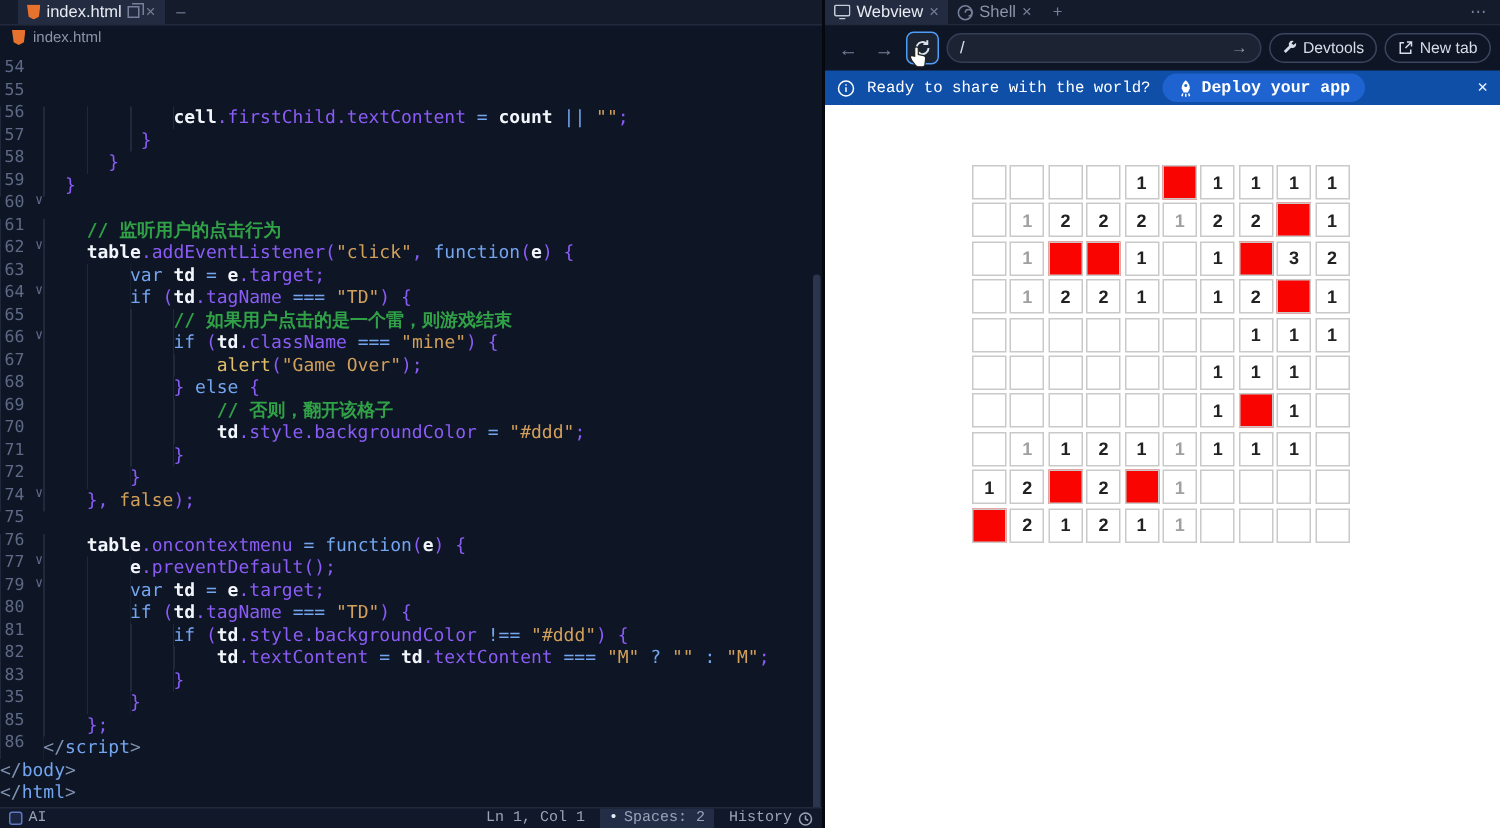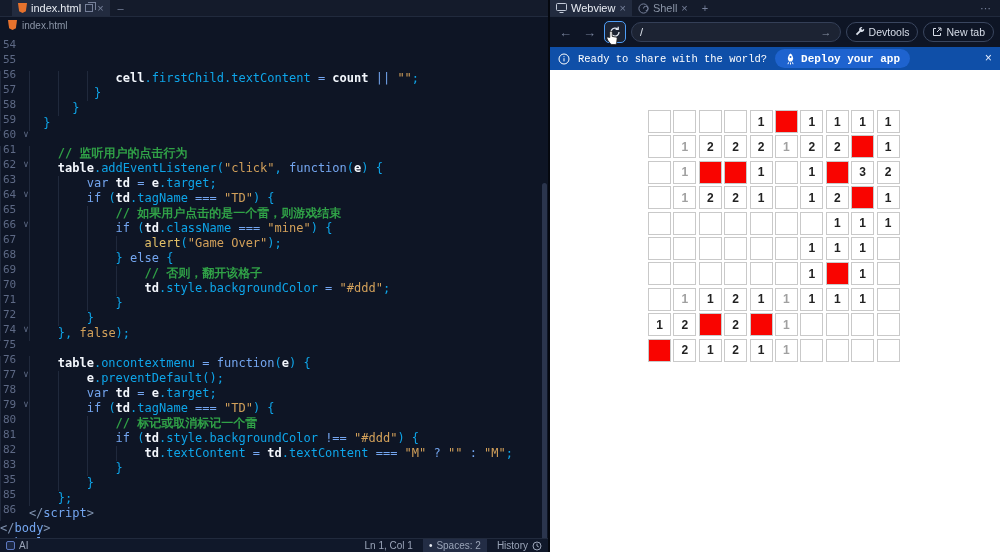--- a/index.html
+++ b/index.html
@@ -28,28 +28,28 @@
 
   .code { flex:1; position:relative; padding-top:4px; overflow:hidden; cursor:text;
     font-family:"DejaVu Sans Mono", monospace; font-size:12px; }
   .code-line { display:flex; height:15px; line-height:15px; white-space:pre;flex-direction:column; }
   .gutter { width:34px; flex:0 0 34px; display:flex; color:#5d6985; font-size:11px; }
   .ln-num { width:20px; padding-left:3px; }
   .fold { width:12px; color:#5d6985; font-size:9px; text-align:center; cursor:pointer; }
   .line-text { white-space:pre; }
   .indent { display:inline-block; height:15px; vertical-align:top;
     background:repeating-linear-gradient(to right, rgba(125,145,180,.16) 0 1px, transparent 1px 4ch); }
-  .tok-p { color:#0ea5e9; } .tok-k { color:#74a6f0; } .tok-o { color:#74a6f0; }
+  .tok-p { color:#8b5cf6; } .tok-k { color:#74a6f0; } .tok-o { color:#74a6f0; }
   .tok-s { color:#d2a05a; } .tok-c { color:#30a147;font-weight:bold; } .tok-v { color:#f2f6fc; font-weight:bold; }
   .tok-f { color:#e3c068; } .tok-t { color:#74a6f0; } .tok-tb { color:#8093b0; }
   .scroll-thumb { position:absolute; right:1px; top:150px; width:5px; height:380px;
     background:#2b354d; border-radius:3px; cursor:pointer; }
 
   .statusbar { height:14px; flex:0 0 14px; background:#10182a; border-top:1px solid #212a3d;
-    display:flex; align-items:center; font-size:10px; color:#9aa4b8; padding:0 6px; gap:6px; }
+    display:flex; align-items:center; font-size:10px; color:#9aa4b8; padding:0 6px; gap:6px;font-family:Liberation Mono, monospace; }
   .statusbar .right { margin-left:auto; display:flex; align-items:center; gap:10px; }
   .spaces-pill { background:#232d45; padding:0 6px; height:14px; display:flex; align-items:center; gap:4px; }
   .spaces-pill .dot { color:#e8ecf3; }
   .sb-item { display:flex; align-items:center; gap:4px; cursor:pointer; }
   .ai-box { width:9px; height:9px; border:1px solid #5d78c0; border-radius:2px; background:#1b2742; }
 
   
   .webview-pane { flex:1; display:flex; flex-direction:column; background:#0e1525; position:relative; }
   .navbar { height:30px; flex:0 0 30px; display:flex; align-items:center; gap:5px;
     padding:0 6px; background:#0e1525; }
@@ -114,21 +114,20 @@
           <div class="code-line"><div class="gutter"><span class="ln-num">67</span></div><div class="line-text"><span class="indent" style="width: 20ch;"></span><span class="tok-c">// 否则，翻开该格子</span></div></div>
           <div class="code-line"><div class="gutter"><span class="ln-num">68</span></div><div class="line-text"><span class="indent" style="width: 20ch;"></span><span class="tok-v">td</span><span class="tok-p">.style.backgroundColor </span><span class="tok-o">= </span><span class="tok-s">"#ddd"</span><span class="tok-p">;</span></div></div>
           <div class="code-line"><div class="gutter"><span class="ln-num">69</span></div><div class="line-text"><span class="indent" style="width: 16ch;"></span><span class="tok-p">}</span></div></div>
           <div class="code-line"><div class="gutter"><span class="ln-num">70</span></div><div class="line-text"><span class="indent" style="width: 12ch;"></span><span class="tok-p">}</span></div></div>
           <div class="code-line"><div class="gutter"><span class="ln-num">71</span></div><div class="line-text"><span class="indent" style="width: 8ch;"></span><span class="tok-p">}, </span><span class="tok-s">false</span><span class="tok-p">);</span></div></div>
           <div class="code-line"><div class="gutter"><span class="ln-num">72</span></div><div class="line-text"></div></div>
           <div class="code-line"><div class="gutter"><span class="ln-num">74</span><span class="fold">∨</span></div><div class="line-text"><span class="indent" style="width: 8ch;"></span><span class="tok-v">table</span><span class="tok-p">.oncontextmenu </span><span class="tok-o">= </span><span class="tok-k">function</span><span class="tok-p">(</span><span class="tok-v">e</span><span class="tok-p">) {</span></div></div>
           <div class="code-line"><div class="gutter"><span class="ln-num">75</span></div><div class="line-text"><span class="indent" style="width: 12ch;"></span><span class="tok-v">e</span><span class="tok-p">.preventDefault();</span></div></div>
           <div class="code-line"><div class="gutter"><span class="ln-num">76</span></div><div class="line-text"><span class="indent" style="width: 12ch;"></span><span class="tok-k">var </span><span class="tok-v">td </span><span class="tok-o">= </span><span class="tok-v">e</span><span class="tok-p">.target;</span></div></div>
           <div class="code-line"><div class="gutter"><span class="ln-num">77</span><span class="fold">∨</span></div><div class="line-text"><span class="indent" style="width: 12ch;"></span><span class="tok-k">if </span><span class="tok-p">(</span><span class="tok-v">td</span><span class="tok-p">.tagName </span><span class="tok-o">=== </span><span class="tok-s">"TD"</span><span class="tok-p">) {</span></div></div>
-          <div class="code-line"><div class="gutter"><span class="ln-num">78</span></div><div class="line-text"><span class="indent" style="width: 16ch;"></span><span class="tok-c">// 标记或取消标记一个雷</span></div></div>
           <div class="code-line"><div class="gutter"><span class="ln-num">79</span><span class="fold">∨</span></div><div class="line-text"><span class="indent" style="width: 16ch;"></span><span class="tok-k">if </span><span class="tok-p">(</span><span class="tok-v">td</span><span class="tok-p">.style.backgroundColor </span><span class="tok-o">!== </span><span class="tok-s">"#ddd"</span><span class="tok-p">) {</span></div></div>
           <div class="code-line"><div class="gutter"><span class="ln-num">80</span></div><div class="line-text"><span class="indent" style="width: 20ch;"></span><span class="tok-v">td</span><span class="tok-p">.textContent </span><span class="tok-o">= </span><span class="tok-v">td</span><span class="tok-p">.textContent </span><span class="tok-o">=== </span><span class="tok-s">"M"</span><span class="tok-o"> ? </span><span class="tok-s">""</span><span class="tok-o"> : </span><span class="tok-s">"M"</span><span class="tok-p">;</span></div></div>
           <div class="code-line"><div class="gutter"><span class="ln-num">81</span></div><div class="line-text"><span class="indent" style="width: 16ch;"></span><span class="tok-p">}</span></div></div>
           <div class="code-line"><div class="gutter"><span class="ln-num">82</span></div><div class="line-text"><span class="indent" style="width: 12ch;"></span><span class="tok-p">}</span></div></div>
           <div class="code-line"><div class="gutter"><span class="ln-num">83</span></div><div class="line-text"><span class="indent" style="width: 8ch;"></span><span class="tok-p">};</span></div></div>
           <div class="code-line"><div class="gutter"><span class="ln-num">35</span></div><div class="line-text"><span class="indent" style="width: 4ch;"></span><span class="tok-tb">&lt;/</span><span class="tok-t">script</span><span class="tok-tb">&gt;</span></div></div>
           <div class="code-line"><div class="gutter"><span class="ln-num">85</span></div><div class="line-text"><span class="tok-tb">&lt;/</span><span class="tok-t">body</span><span class="tok-tb">&gt;</span></div></div>
           <div class="code-line"><div class="gutter"><span class="ln-num">86</span></div><div class="line-text"><span class="tok-tb">&lt;/</span><span class="tok-t">html</span><span class="tok-tb">&gt;</span></div></div>
         </div>
       <div class="scroll-thumb"></div>

